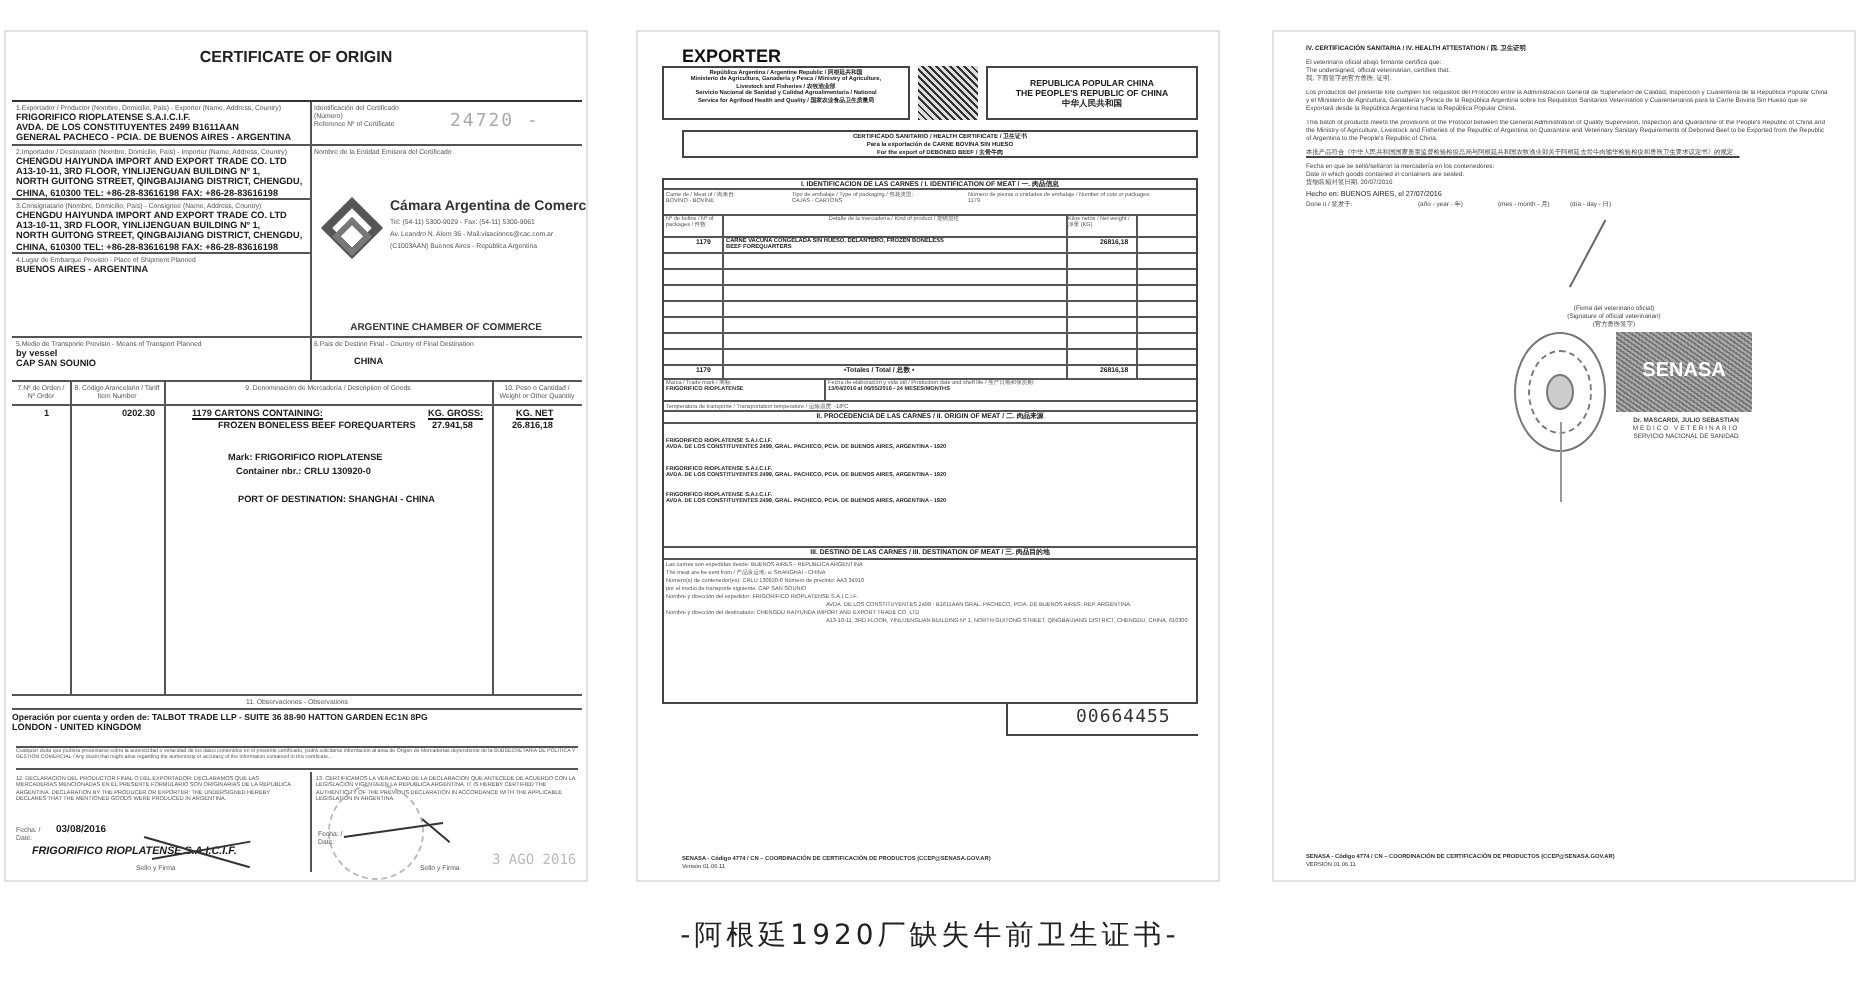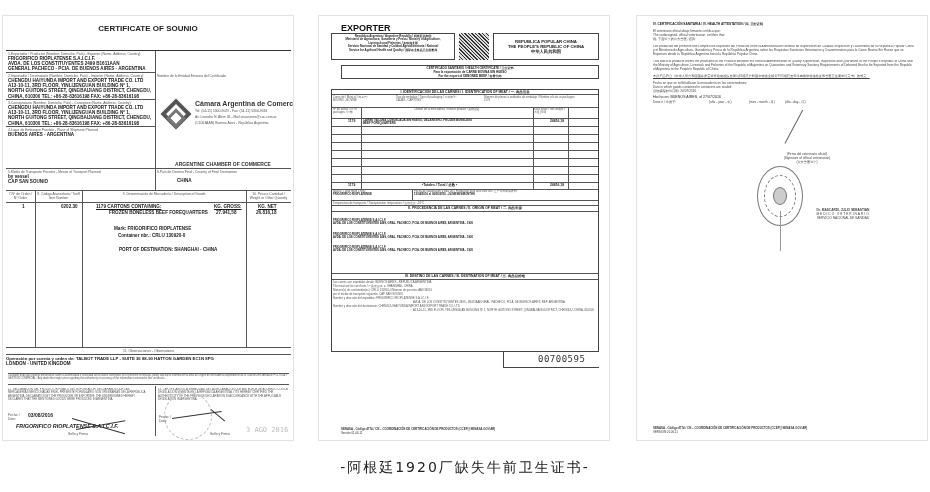--- a/index.html
+++ b/index.html
@@ -38,32 +38,38 @@
   .senasa { position: absolute; font-weight: bold; font-size: 10px; color: #fff; text-align: center; line-height: 40px; }
   .seal { position: absolute; border: 1.2px solid #777; border-radius: 50%; }
 
   .caption { position: absolute; left: 0; top: 459px; width: 930px; text-align: center; font-family: "DejaVu Sans", sans-serif; font-size: 14px; letter-spacing: 2px; color: #222; }
 </style>
 </head>
 <body>
 
 <div class="page p1">
   <div class="title">
-    <div>CERTIFICATE OF SOUNIO</div>
+    <div>CERTIFICATE OF ORIGIN</div>
   </div>
 
   <div class="grid" style="height:385px;">
 
     <div class="vline" style="left:149px; top:0; height:118px;"></div>
 
     <div class="cell" style="left:0; top:0; width:149px; height:22px;">
       <div class="tiny" style="height:4px;overflow:hidden;">1.Exportador / Productor (Nombre, Domicilio, País) - Exporter (Name, Address, Country)</div>
       <div class="sm">FRIGORIFICO RIOPLATENSE S.A.I.C.I.F.</div>
       <div class="sm">AVDA. DE LOS CONSTITUYENTES 2499 B1611AAN</div>
       <div class="sm" style="white-space:nowrap;">GENERAL PACHECO - PCIA. DE BUENOS AIRES - ARGENTINA</div>
+    </div>
+    <div class="cell" style="left:149px; top:0; width:136px; height:22px;">
+      <div class="tiny">Identificación del Certificado</div>
+      <div class="tiny">(Número)</div>
+      <div class="tiny">Reference Nº of Certificate</div>
+      <div style="position:absolute; left:70px; top:5px; font-size:9px; color:#aaa; letter-spacing:1px; font-family:'DejaVu Sans Mono', monospace;">24720 -</div>
     </div>
 
     <div class="cell" style="left:0; top:22px; width:149px; height:27px;">
       <div class="tiny" style="height:4px;overflow:hidden;">2.Importador / Destinatario (Nombre, Domicilio, País) - Importer (Name, Address, Country)</div>
       <div class="sm" style="white-space:nowrap;">CHENGDU HAIYUNDA IMPORT AND EXPORT TRADE CO. LTD</div>
       <div class="sm" style="white-space:nowrap;">A13-10-11, 3RD FLOOR, YINLIJENGUAN BUILDING Nº 1,</div>
       <div class="sm" style="white-space:nowrap;">NORTH GUITONG STREET, QINGBAIJIANG DISTRICT, CHENGDU,</div>
       <div class="sm" style="white-space:nowrap;">CHINA, 610300 TEL: +86-28-83616198 FAX: +86-28-83616198</div>
     </div>
 
@@ -251,21 +257,21 @@
       <div class="tiny" style="font-size:2.8px; line-height:4px;">Número(s) de contenedor(es): CRLU 130920-0   Número de precinto: AA3 34910</div>
       <div class="tiny" style="font-size:2.8px; line-height:4px;">por el medio de transporte siguiente: CAP SAN SOUNIO</div>
       <div class="tiny" style="font-size:2.8px; line-height:4px;">Nombre y dirección del expedidor: FRIGORIFICO RIOPLATENSE S.A.I.C.I.F.</div>
       <div class="tiny" style="font-size:2.8px; line-height:4px; padding-left:80px;">AVDA. DE LOS CONSTITUYENTES 2499 - B1611AAN GRAL. PACHECO, PCIA. DE BUENOS AIRES, REP. ARGENTINA</div>
       <div class="tiny" style="font-size:2.8px; line-height:4px;">Nombre y dirección del destinatario: CHENGDU HAIYUNDA IMPORT AND EXPORT TRADE CO. LTD</div>
       <div class="tiny" style="font-size:2.8px; line-height:4px; padding-left:80px;">A13-10-11, 3RD FLOOR, YINLIJENGUAN BUILDING Nº 1, NORTH GUITONG STREET, QINGBAIJIANG DISTRICT, CHENGDU, CHINA, 610300</div>
     </div>
   </div>
 
   <div class="bx" style="position:absolute; left:184px; top:336px; width:96px; height:16px; border-top:none; border-right:none;">
-    <div class="serial" style="left:34px; top:2px;">00700595</div>
+    <div class="serial" style="left:34px; top:2px;">00664455</div>
   </div>
 
   <div class="tiny" style="position:absolute; left:22px; top:411px; font-size:2.9px; font-weight:bold; color:#333; white-space:nowrap;">SENASA - Código 4774 / CN – COORDINACIÓN DE CERTIFICACIÓN DE PRODUCTOS (CCEP@SENASA.GOV.AR)</div>
   <div class="tiny" style="position:absolute; left:22px; top:415px; font-size:2.9px; color:#333;">Versión 01.06.11</div>
 </div>
 
 <div class="page p3">
   <div class="txt" style="top:7px; font-weight:bold; color:#222;">IV. CERTIFICACIÓN SANITARIA / IV. HEALTH ATTESTATION / 四. 卫生证明</div>
   <div class="txt" style="top:14px;">
     <div>El veterinario oficial abajo firmante certifica que:</div>
@@ -290,20 +296,21 @@
   <div class="txt" style="top:137px; left:140px; width:60px; text-align:center;">
     <div>(Firma del veterinario oficial)</div>
     <div>(Signature of official veterinarian)</div>
     <div>(官方兽医签字)</div>
   </div>
   <div class="seal" style="left:120px; top:150px; width:46px; height:60px;">
     <div class="seal" style="left:6px; top:8px; width:32px; height:42px; border-style:dashed;"></div>
     <div class="seal" style="left:15px; top:20px; width:14px; height:18px; background:#ccc;"></div>
   </div>
   <div class="vline" style="left:143px; top:195px; height:40px; border-color:#999;"></div>
+  <div class="senasa" style="left:171px; top:150px; width:68px; height:40px; background:repeating-linear-gradient(35deg, #777 0 1px, #aaa 1px 2px);">SENASA</div>
   <div style="position:absolute; left:168px; top:193px; width:76px; text-align:center; font-size:3.2px; line-height:3.8px; color:#444;">
     <div style="font-weight:bold;">Dr. MASCARDI, JULIO SEBASTIAN</div>
     <div style="letter-spacing:1px;">MEDICO VETERINARIO</div>
     <div>SERVICIO NACIONAL DE SANIDAD</div>
   </div>
 
   <div class="txt" style="top:411px; font-size:2.9px; font-weight:bold; color:#333; white-space:nowrap;">SENASA - Código 4774 / CN – COORDINACIÓN DE CERTIFICACIÓN DE PRODUCTOS (CCEP@SENASA.GOV.AR)</div>
   <div class="txt" style="top:415px; font-size:2.9px; color:#333;">VERSION 01.06.11</div>
 </div>
 

